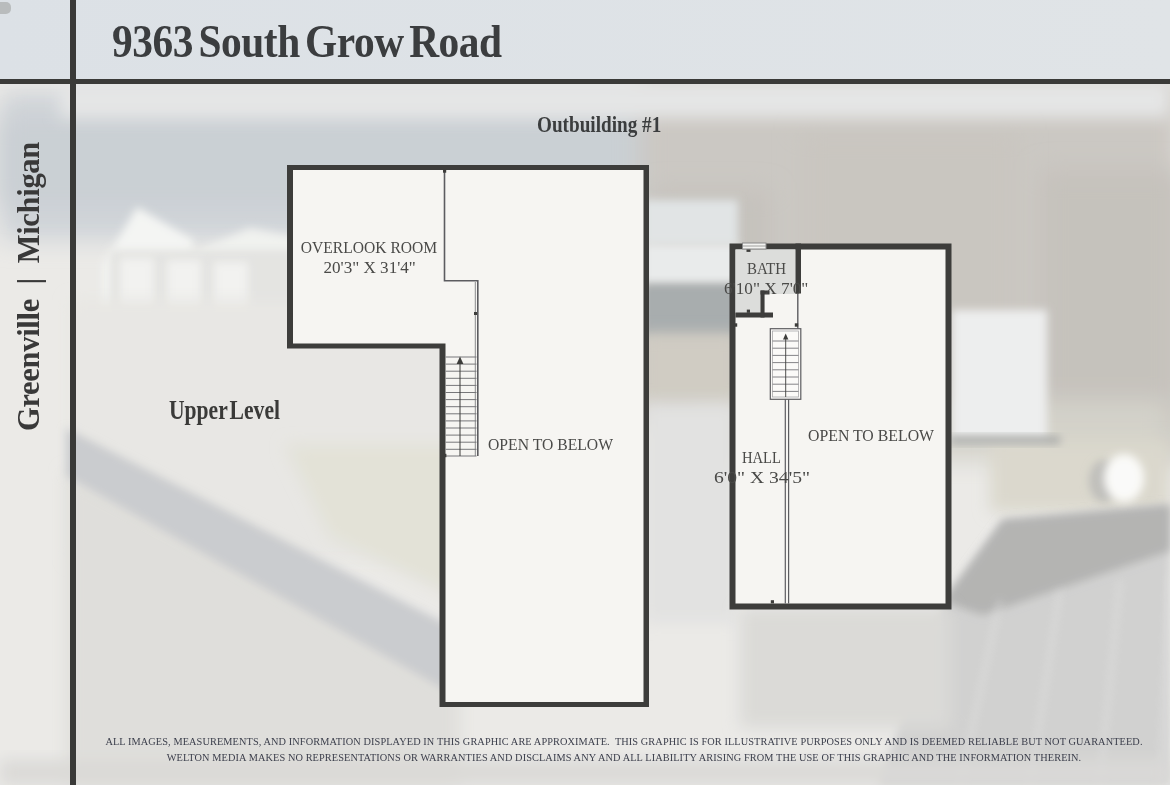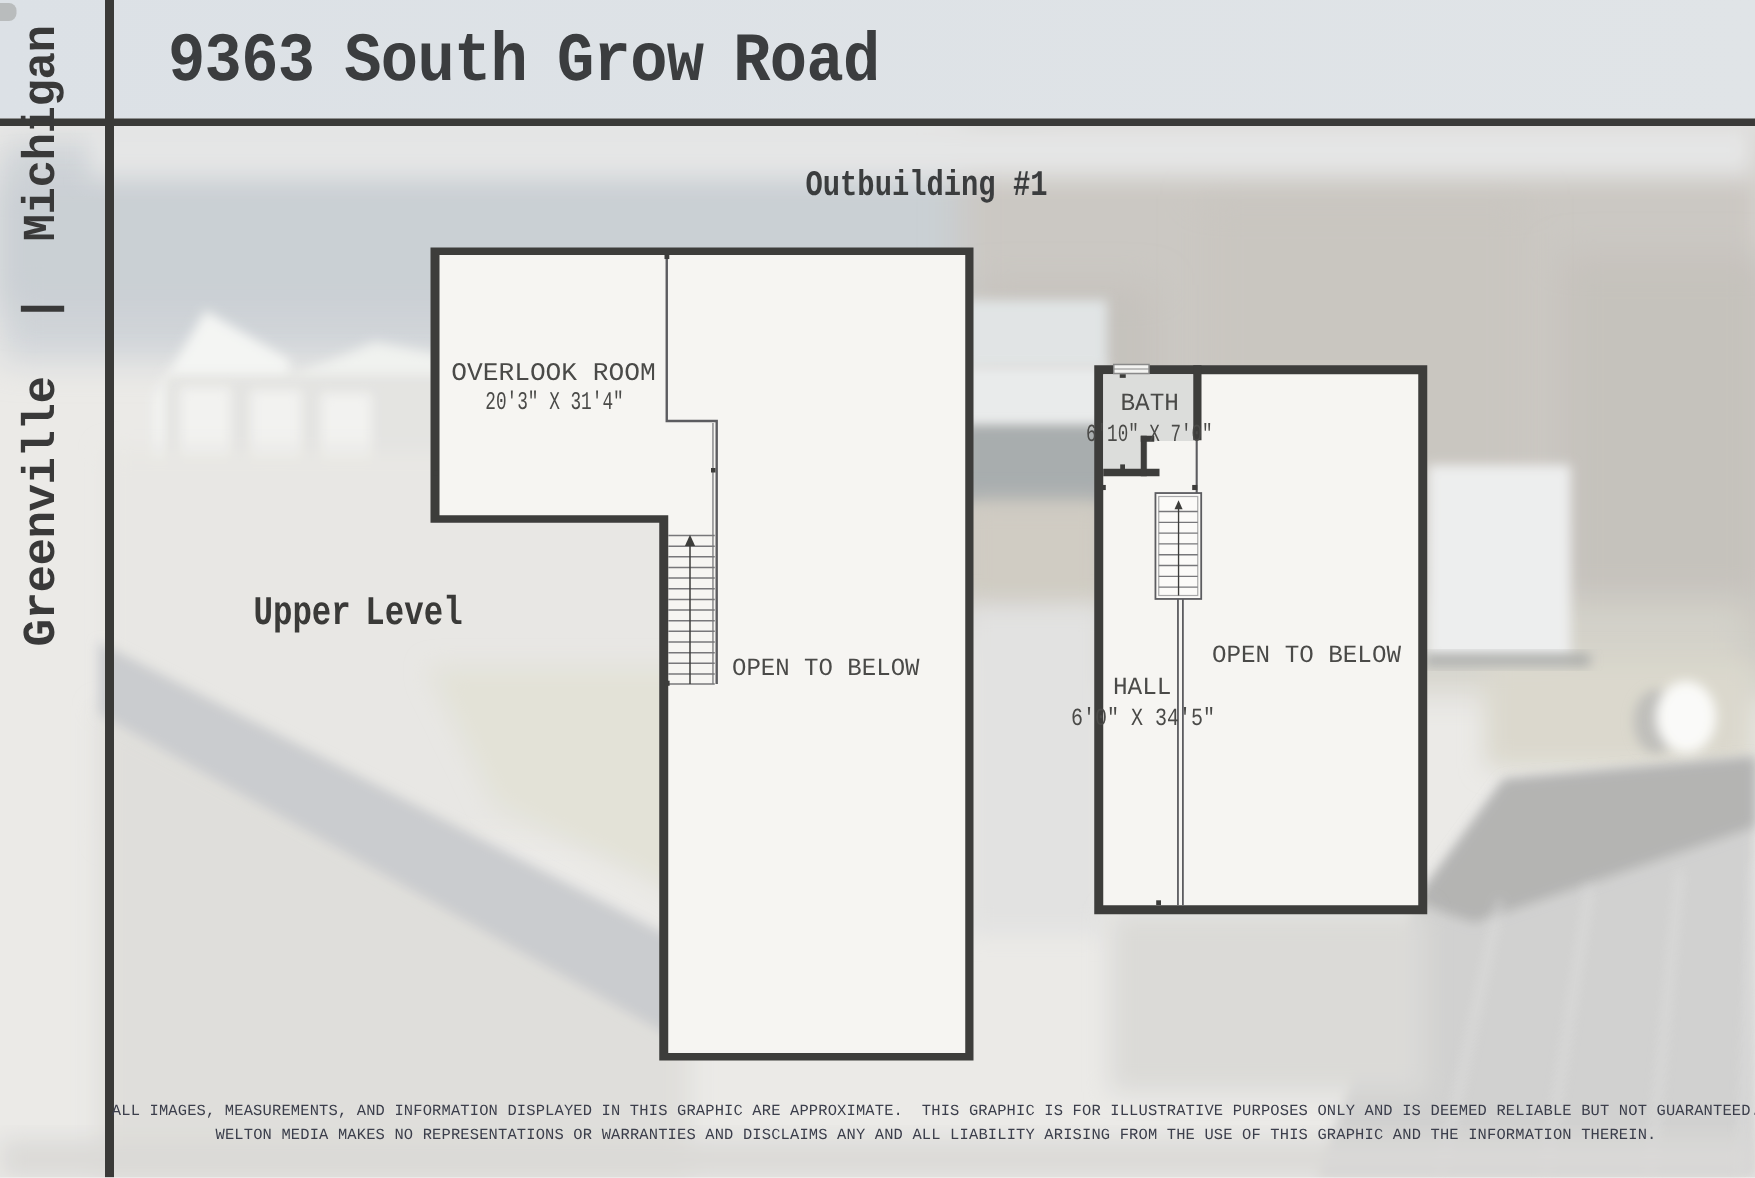--- a/index.html
+++ b/index.html
@@ -1,17 +1,17 @@
 <!DOCTYPE html>
 <html><head>
 <meta charset="utf-8">
 <style>
   html,body{margin:0;padding:0;-webkit-font-smoothing:antialiased;}
   #page{position:relative;width:1170px;height:785px;overflow:hidden;
-        background:#e8e7e4;font-family:Liberation Mono, monospace;}
+        background:#e8e7e4;font-family:Liberation Serif, serif;}
   .abs{position:absolute;}
 </style>
 </head>
 <body>
 <div id="page">
 
 <svg class="abs" style="left:0;top:0" width="1170" height="785" viewBox="0 0 1170 785">
   <defs>
     <filter id="b4" x="-40%" y="-40%" width="180%" height="180%">
           <feGaussianBlur stdDeviation="4"></feGaussianBlur>

